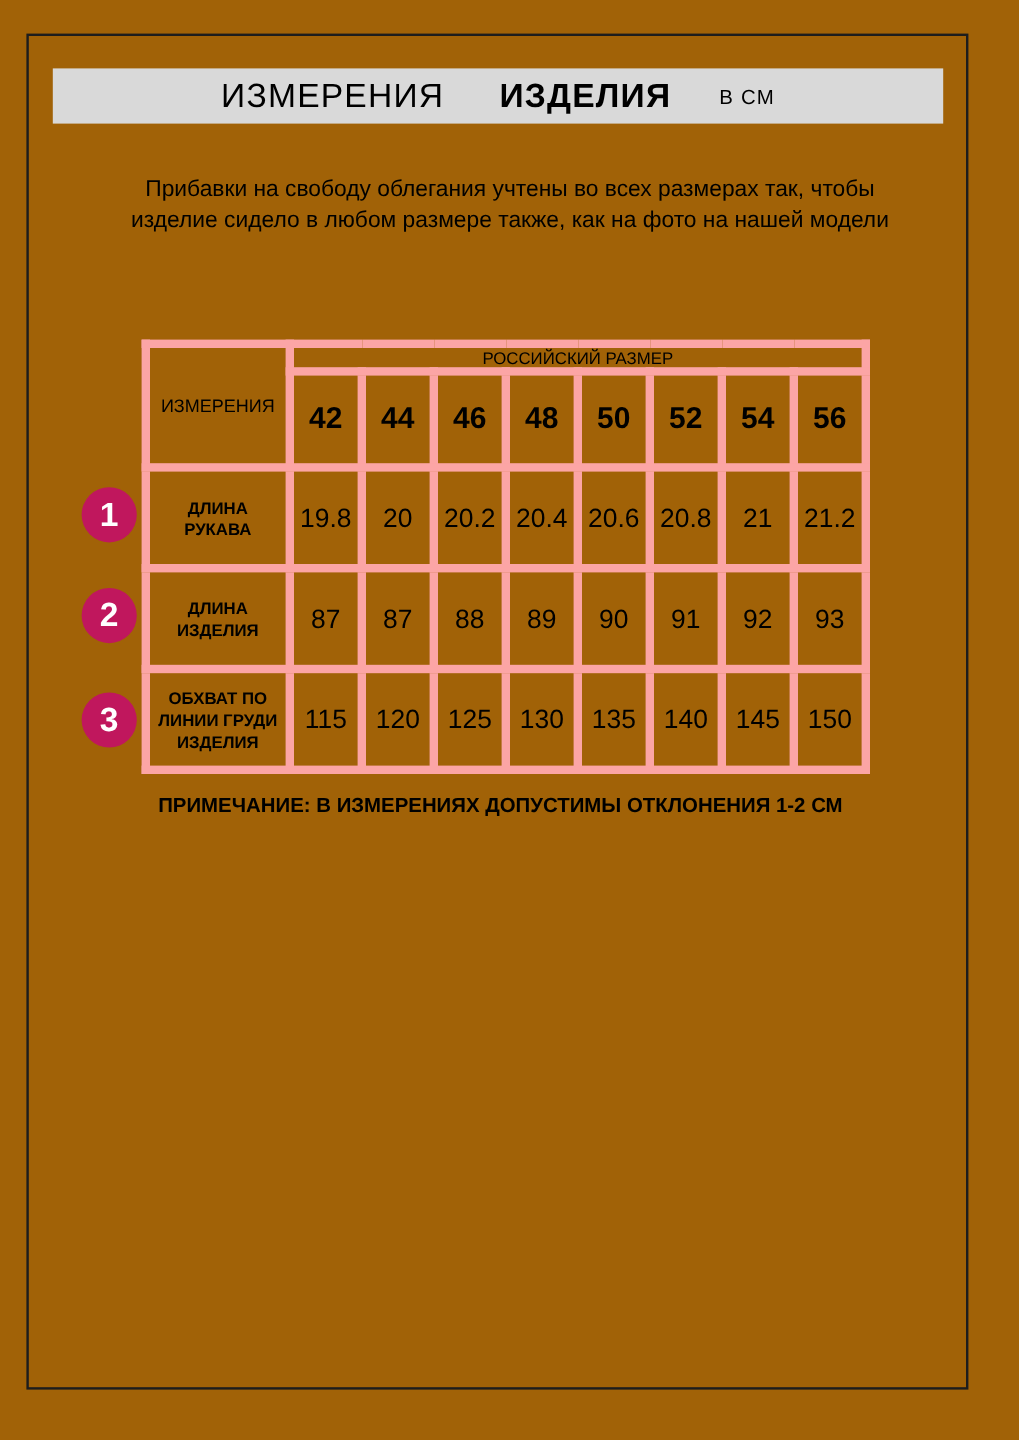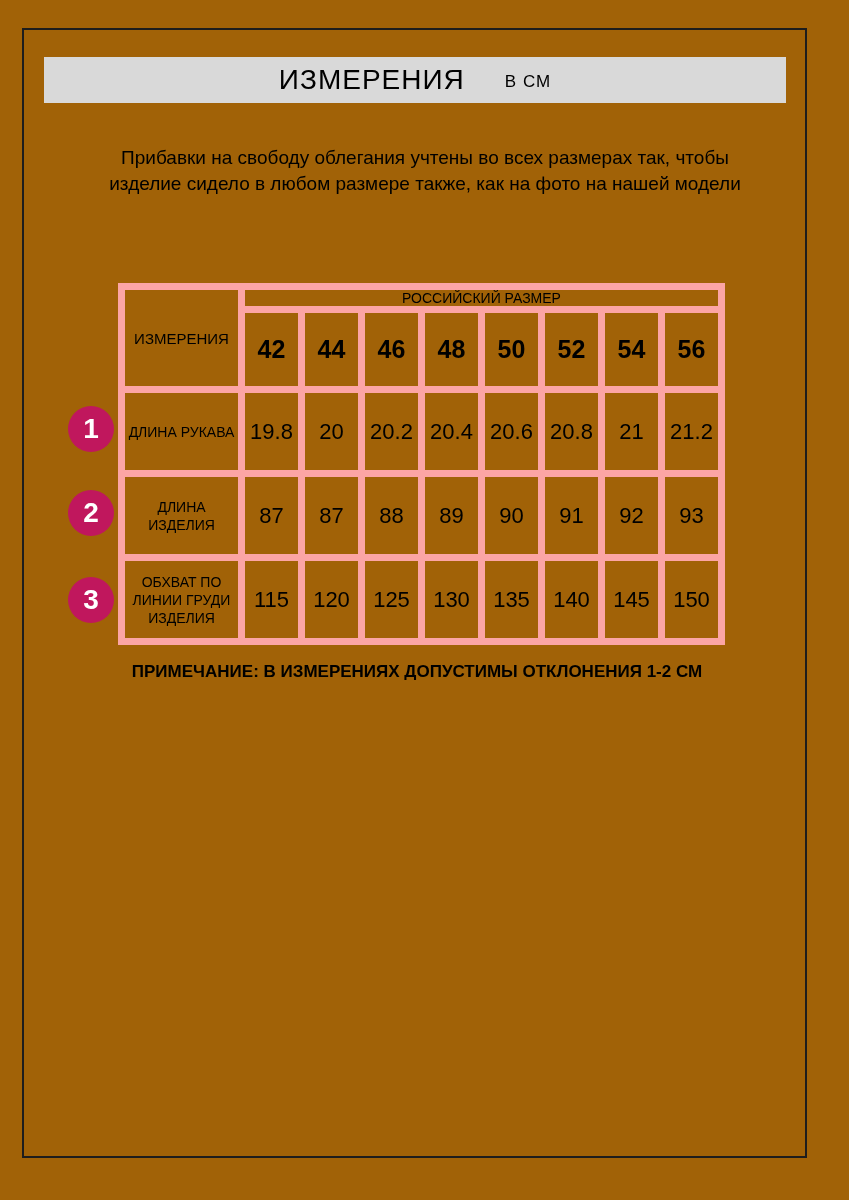--- a/index.html
+++ b/index.html
@@ -105,21 +105,21 @@
   }
   tr.row-data td {
     font-size: 22px;
     font-weight: 400;
     border-top-width: 3px;
   }
   tr.row-data { height: 84px; }
   tr.row-data td.row-label {
     font-size: 14px;
     line-height: 18px;
-    font-weight: 400;
+    font-weight: 700;
   }
   .badge {
     position: absolute;
     left: 68px;
     width: 46px;
     height: 46px;
     border-radius: 50%;
     background: var(--badge, #c0175d);
     color: #ffffff;
     font-size: 28px;
@@ -144,20 +144,21 @@
 </style>
 </head>
 <body>
 
 <div class="page">
 
   <div class="page-border"></div>
 
   <div class="title-bar">
     <span class="title-main">ИЗМЕРЕНИЯ</span>
+    <span class="title-emph">ИЗДЕЛИЯ</span>
     <span class="title-unit">В СМ</span>
   </div>
 
 
   <div class="description">Прибавки на свободу облегания учтены во всех размерах так, чтобы изделие сидело в любом размере также, как на фото на нашей модели</div>
 
   <table class="measurements">
     <colgroup>
       <col style="width:120px">
       <col style="width:60px">

